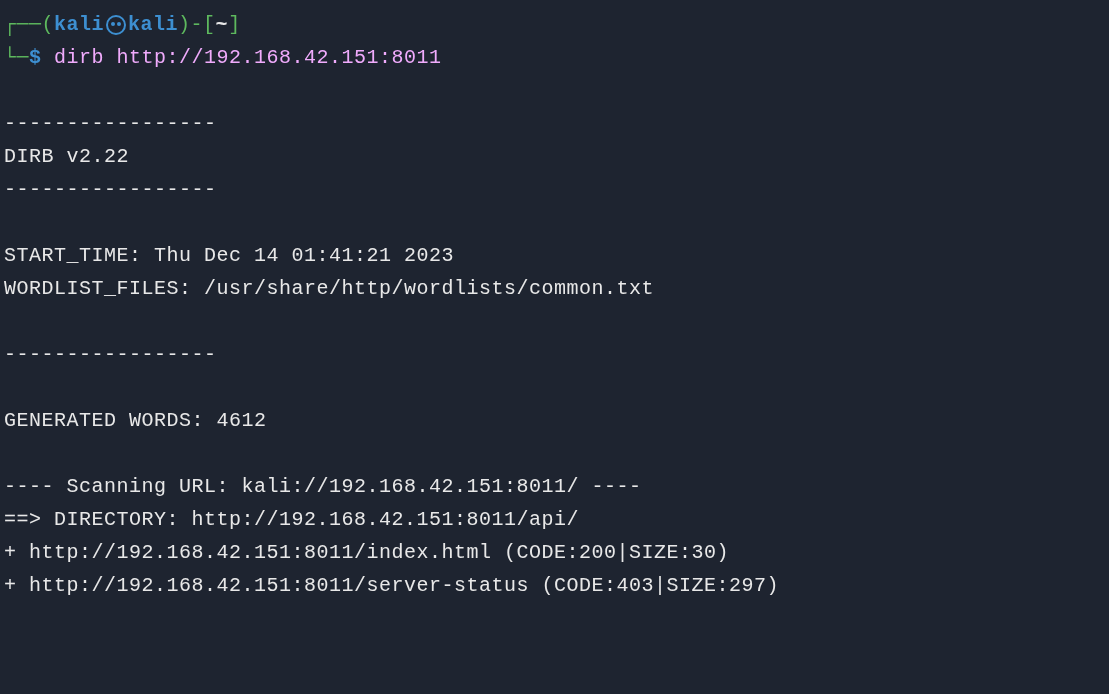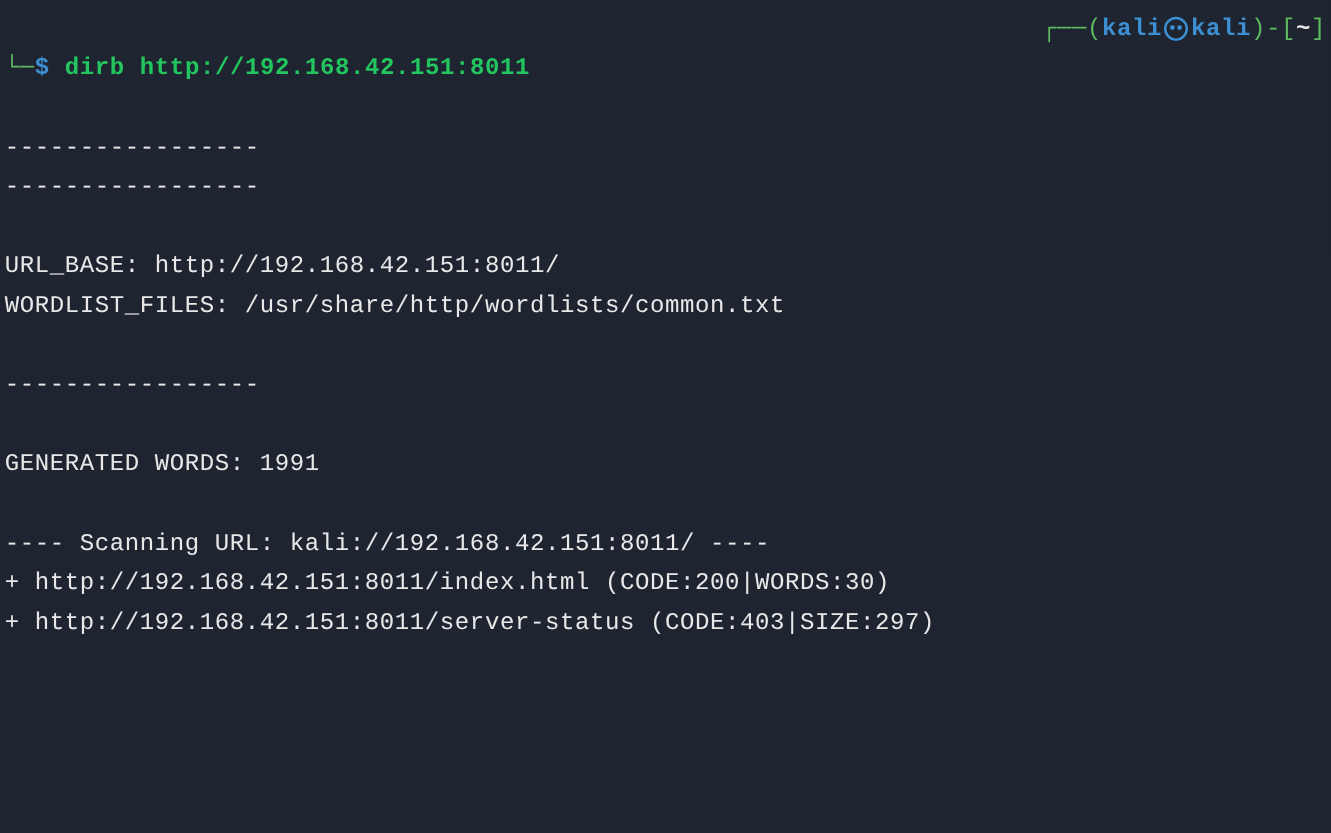--- a/index.html
+++ b/index.html
@@ -14,21 +14,20 @@
       font-size: 20px;
       line-height: 1.65;
       padding: 8px 4px;
       width: 1109px;
       height: 694px;
       overflow: hidden;
       letter-spacing: 0.5px;
     }
     .prompt-line1 {
       white-space: pre;
-      text-align: right;
     }
     .prompt-line2 {
       white-space: pre;
     }
     .box-char {
       color: #5eb95e;
     }
     .paren {
       color: #5eb95e;
     }
@@ -78,44 +77,45 @@
     }
     .path {
       color: #e8e8e8;
       font-weight: bold;
     }
     .dollar {
       color: #3d8fd1;
       font-weight: bold;
     }
     .command {
-      color: #22c55e;
-      font-weight: bold;
+      color: #f0abfc;
     }
     .output {
       white-space: pre;
       color: #e8e8e8;
     }
     .blank-line {
       height: 1.65em;
     }
   </style>
 </head>
 <body>
 
 <div class="terminal">
   <div class="prompt-line1"><span class="box-char">┌──</span><span class="paren">(</span><span class="user">kali</span><span class="skull-icon"></span><span class="host">kali</span><span class="paren">)</span><span class="dash">-</span><span class="bracket">[</span><span class="path">~</span><span class="bracket">]</span></div>
   <div class="prompt-line2"><span class="box-char">└─</span><span class="dollar">$</span> <span class="command">dirb http://192.168.42.151:8011</span></div>
   <div class="blank-line"></div>
   <div class="output">-----------------</div>
+  <div class="output">DIRB v2.22</div>
   <div class="output">-----------------</div>
   <div class="blank-line"></div>
-  <div class="output">URL_BASE: http://192.168.42.151:8011/</div>
+  <div class="output">START_TIME: Thu Dec 14 01:41:21 2023</div>
   <div class="output">WORDLIST_FILES: /usr/share/http/wordlists/common.txt</div>
   <div class="blank-line"></div>
   <div class="output">-----------------</div>
   <div class="blank-line"></div>
-  <div class="output">GENERATED WORDS: 1991</div>
+  <div class="output">GENERATED WORDS: 4612</div>
   <div class="blank-line"></div>
   <div class="output">---- Scanning URL: kali://192.168.42.151:8011/ ----</div>
-  <div class="output">+ http://192.168.42.151:8011/index.html (CODE:200|WORDS:30)</div>
+  <div class="output">==&gt; DIRECTORY: http://192.168.42.151:8011/api/</div>
+  <div class="output">+ http://192.168.42.151:8011/index.html (CODE:200|SIZE:30)</div>
   <div class="output">+ http://192.168.42.151:8011/server-status (CODE:403|SIZE:297)</div>
 </div>
 
 </body></html>

